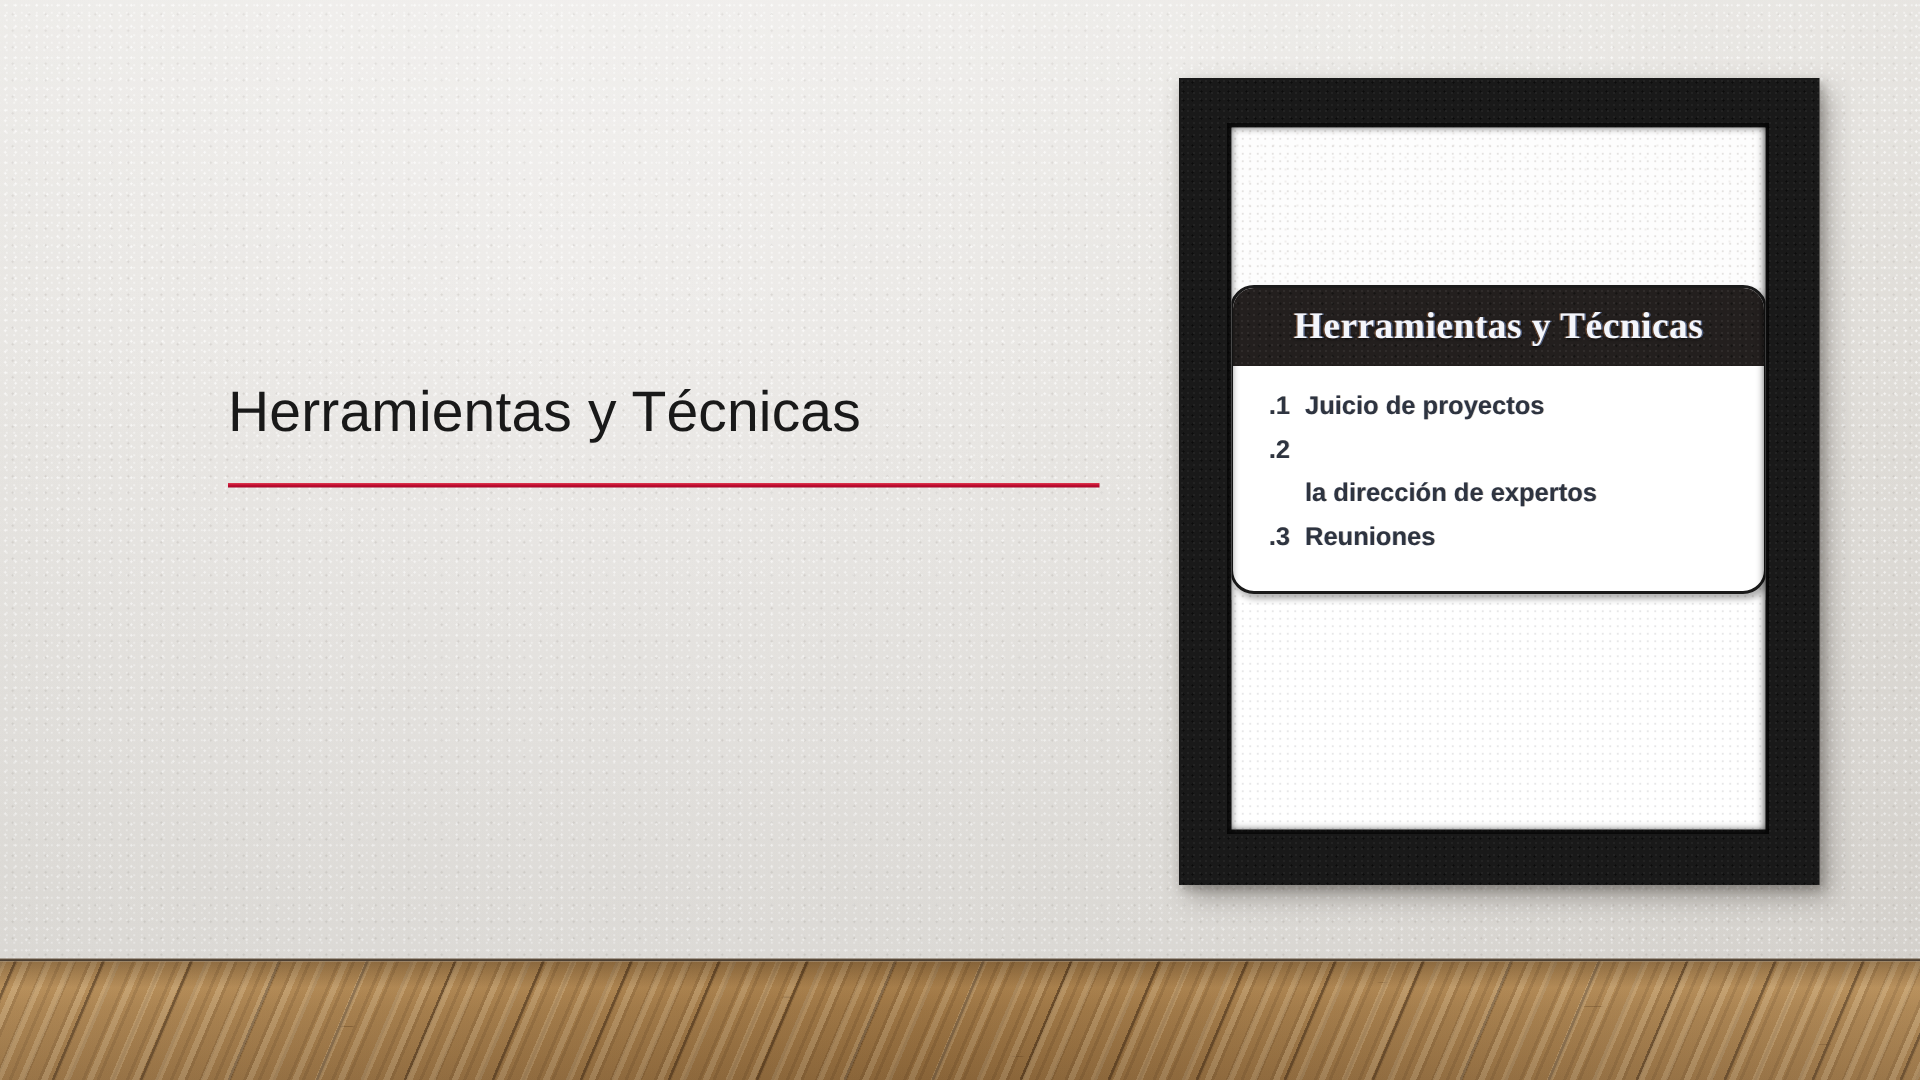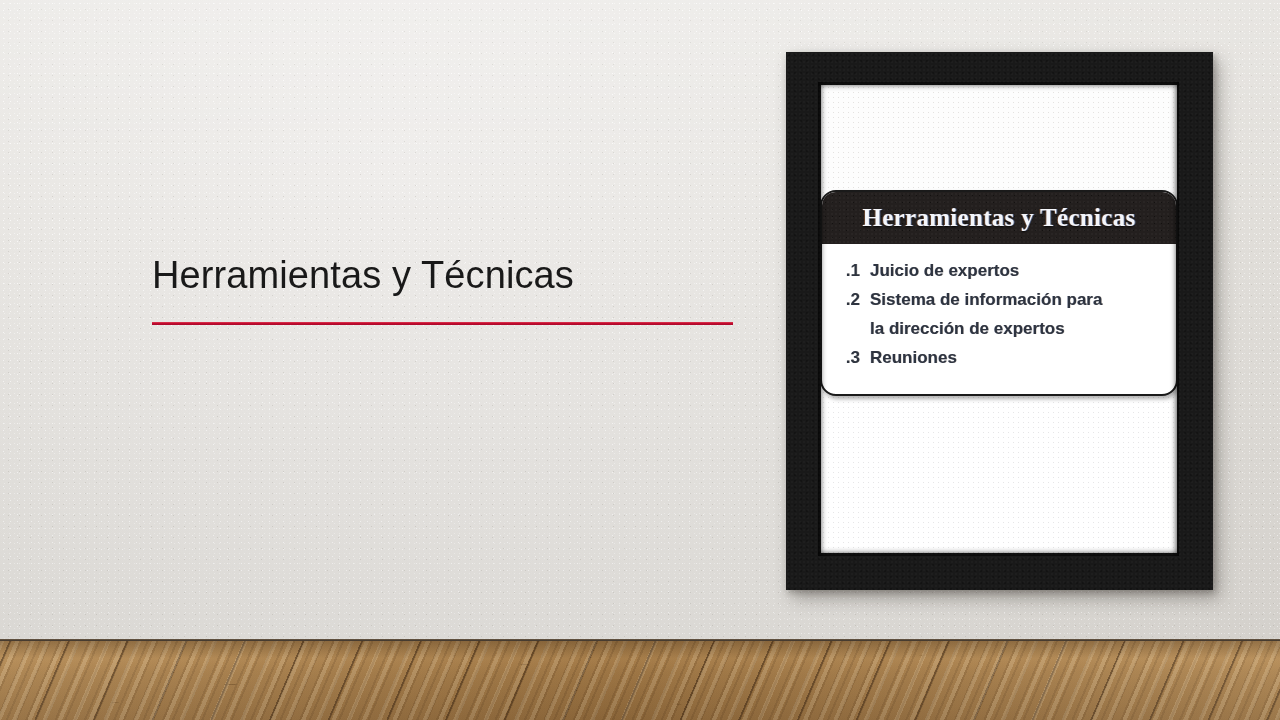--- a/index.html
+++ b/index.html
@@ -241,26 +241,25 @@
       <div class="photo-lower"></div>
 
       <div class="card">
         <div class="card-header">
           <span class="card-header-text">Herramientas y Técnicas</span>
         </div>
         <div class="card-body">
 
           <div class="item">
             <span class="item-num">.1</span>
-            <span class="item-text">Juicio de expertos</span>
+            <span class="item-text">Juicio de proyectos</span>
           </div>
 
           <div class="item">
             <span class="item-num">.2</span>
-            <span class="item-text">Sistema de información para</span>
           </div>
 
           <div class="item">
             <span class="item-num"></span>
             <span class="item-text">la dirección de expertos</span>
           </div>
 
           <div class="item">
             <span class="item-num">.3</span>
             <span class="item-text">Reuniones</span>

